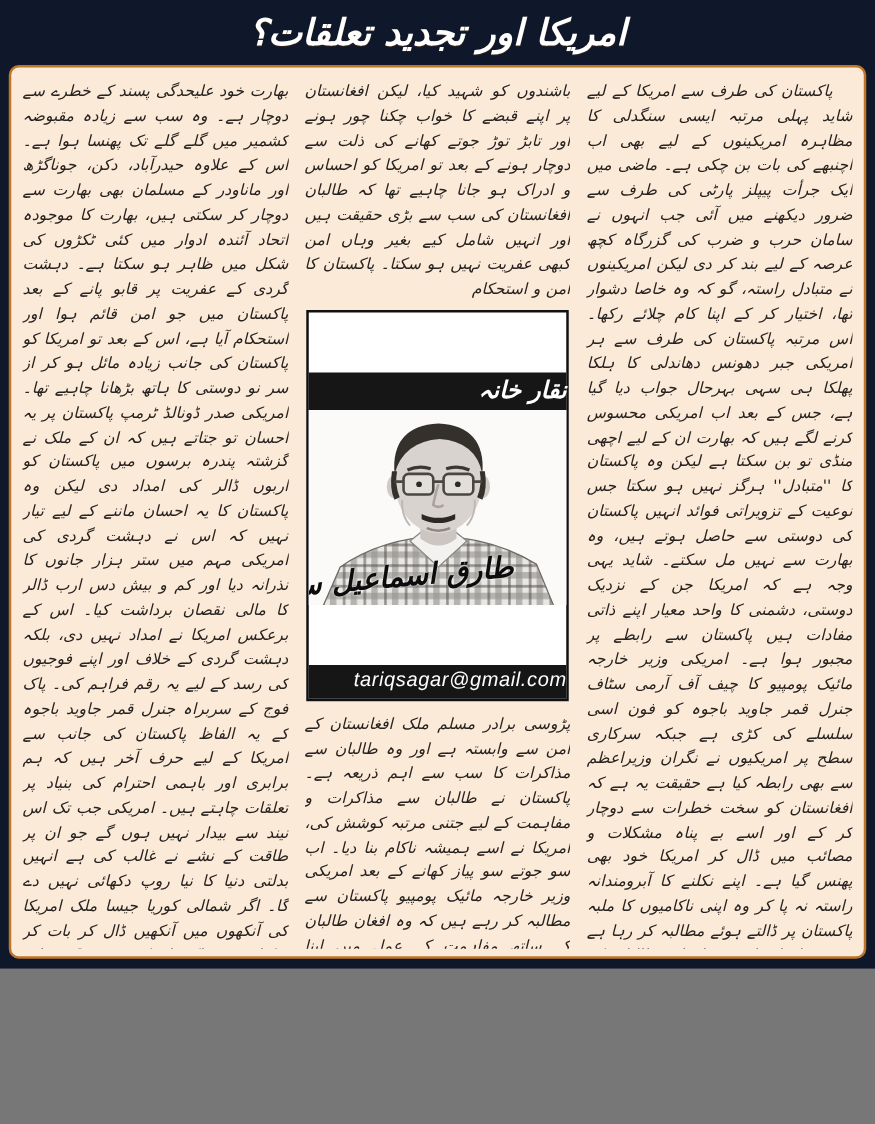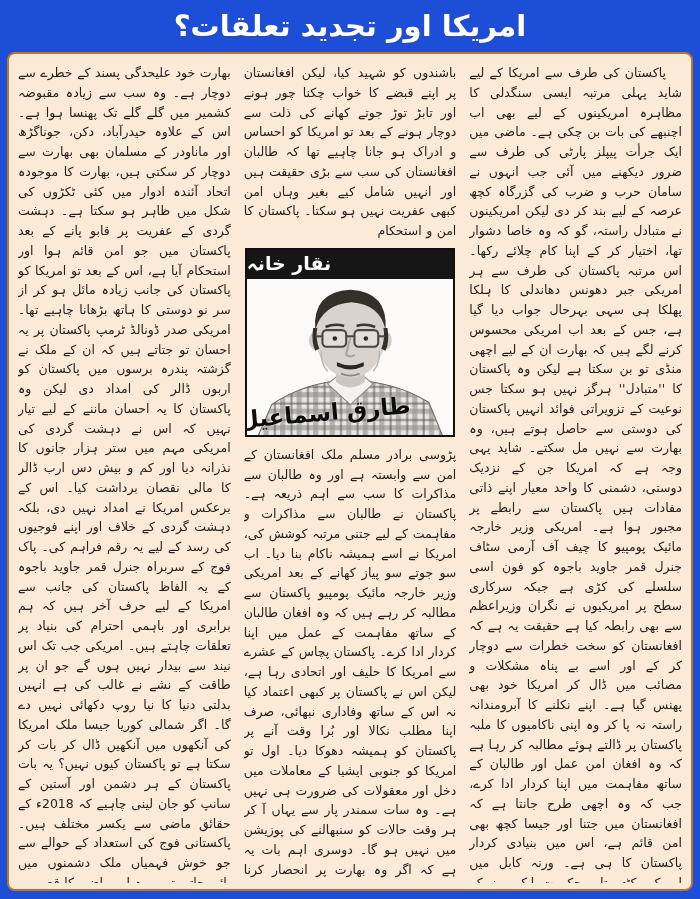--- a/index.html
+++ b/index.html
@@ -1,19 +1,20 @@
 <!DOCTYPE html>
 <html lang="ur"><head>
 <meta charset="utf-8">
 <style>
   html,body { margin:0; padding:0; background:#777; }
   .page {
-    position:relative; width:700px; height:899px; margin:0 auto;
-    background:#1d4ed8; box-sizing:border-box; overflow:hidden;
+    position:relative; width:700px; height:775px; margin:0 auto;
+    background:#0f172a; box-sizing:border-box; overflow:hidden;
     font-family:"DejaVu Sans", sans-serif;
+    font-style:italic;
   }
   
   .title-band {
     height:52px; display:flex; align-items:center; justify-content:center;
   }
   .title-band .title-text {
     color:#FFFFFF; font-size:29px; font-weight:bold; letter-spacing:-1px;
     direction:rtl; text-shadow:0 1px 1px rgba(120,70,10,.35);
   }
   
@@ -32,21 +33,21 @@
     margin:0; direction:rtl; text-align:justify;
     font-size:12.5px; line-height:1.58; color:#262220;
     word-spacing:0.5px;
   }
   .para.indent { text-indent:16px; }
   
   .byline-block {
     margin:7px 1px 8px 1px; border:2px solid #101010; background:#FFFFFF;
   }
   .band {
-    background:#161616; color:#FFFFFF; text-align:left;
+    background:#161616; color:#FFFFFF; text-align:right;margin-top:48px;
   }
   .band.label {
     font-size:19px; font-weight:bold; padding:2px 0 5px; direction:rtl;
     letter-spacing:1px;
   }
   .band.email {
     font-family:"Liberation Sans", sans-serif; font-size:16px;
     padding:4px 0 5px; direction:ltr; letter-spacing:0.5px;
   }
   .photo { position:relative; height:156px; background:#FFFFFF; overflow:hidden; }
@@ -129,20 +130,21 @@
                 <path d="M87,83 Q100,89 113,83 L113,87 Q100,93 87,87 Z" fill="#2C2825"></path>
 
                 <path d="M91,94 q9,4 18,0" stroke="#8F8781" stroke-width="1.8" fill="none"></path>
 
                 <path d="M72,72 q-1,12 6,20" stroke="#BEB8B2" stroke-width="1.5" fill="none"></path>
                 <path d="M128,72 q1,12 -6,20" stroke="#BEB8B2" stroke-width="1.5" fill="none"></path>
               </svg>
               <div class="author-name">طارق اسماعیل ساگر</div>
             </div>
 
+            <div class="band email">tariqsagar@gmail.com</div>
           </div>
 
           <p class="para">پڑوسی برادر مسلم ملک افغانستان کے امن سے وابستہ ہے اور وہ طالبان سے مذاکرات کا سب سے اہم ذریعہ ہے۔ پاکستان نے طالبان سے مذاکرات و مفاہمت کے لیے جتنی مرتبہ کوشش کی، امریکا نے اسے ہمیشہ ناکام بنا دیا۔ اب سو جوتے سو پیاز کھانے کے بعد امریکی وزیر خارجہ مائیک پومپیو پاکستان سے مطالبہ کر رہے ہیں کہ وہ افغان طالبان کے ساتھ مفاہمت کے عمل میں اپنا کردار ادا کرے۔ پاکستان پچاس کے عشرے سے امریکا کا حلیف اور اتحادی رہا ہے، لیکن اس نے پاکستان پر کبھی اعتماد کیا نہ اس کے ساتھ وفاداری نبھائی، صرف اپنا مطلب نکالا اور بُرا وقت آنے پر پاکستان کو ہمیشہ دھوکا دیا۔ اول تو امریکا کو جنوبی ایشیا کے معاملات میں دخل اور معقولات کی ضرورت ہی نہیں ہے۔ وہ سات سمندر پار سے یہاں آ کر ہر وقت حالات کو سنبھالنے کی پوزیشن میں نہیں ہو گا۔ دوسری اہم بات یہ ہے کہ اگر وہ بھارت پر انحصار کرنا چاہتا ہے تو اسے معلوم ہونا چاہیے کہ سوویت یونین (اب روس) کو دھوکا دینے والا</p>
         </div>
 
         <div class="col">
           <p class="para">بھارت خود علیحدگی پسند کے خطرے سے دوچار ہے۔ وہ سب سے زیادہ مقبوضہ کشمیر میں گلے گلے تک پھنسا ہوا ہے۔ اس کے علاوہ حیدرآباد، دکن، جوناگڑھ اور ماناودر کے مسلمان بھی بھارت سے دوچار کر سکتی ہیں، بھارت کا موجودہ اتحاد آئندہ ادوار میں کئی ٹکڑوں کی شکل میں ظاہر ہو سکتا ہے۔ دہشت گردی کے عفریت پر قابو پانے کے بعد پاکستان میں جو امن قائم ہوا اور استحکام آیا ہے، اس کے بعد تو امریکا کو پاکستان کی جانب زیادہ مائل ہو کر از سر نو دوستی کا ہاتھ بڑھانا چاہیے تھا۔ امریکی صدر ڈونالڈ ٹرمپ پاکستان پر یہ احسان تو جتاتے ہیں کہ ان کے ملک نے گزشتہ پندرہ برسوں میں پاکستان کو اربوں ڈالر کی امداد دی لیکن وہ پاکستان کا یہ احسان ماننے کے لیے تیار نہیں کہ اس نے دہشت گردی کی امریکی مہم میں ستر ہزار جانوں کا نذرانہ دیا اور کم و بیش دس ارب ڈالر کا مالی نقصان برداشت کیا۔ اس کے برعکس امریکا نے امداد نہیں دی، بلکہ دہشت گردی کے خلاف اور اپنے فوجیوں کی رسد کے لیے یہ رقم فراہم کی۔ پاک فوج کے سربراہ جنرل قمر جاوید باجوہ کے یہ الفاظ پاکستان کی جانب سے امریکا کے لیے حرف آخر ہیں کہ ہم برابری اور باہمی احترام کی بنیاد پر تعلقات چاہتے ہیں۔ امریکی جب تک اس نیند سے بیدار نہیں ہوں گے جو ان پر طاقت کے نشے نے غالب کی ہے انہیں بدلتی دنیا کا نیا روپ دکھائی نہیں دے گا۔ اگر شمالی کوریا جیسا ملک امریکا کی آنکھوں میں آنکھیں ڈال کر بات کر سکتا ہے تو پاکستان کیوں نہیں؟ یہ بات پاکستان کے ہر دشمن اور آستین کے سانپ کو جان لینی چاہیے کہ 2018ء کے حقائق ماضی سے یکسر مختلف ہیں۔ پاکستانی فوج کی استعداد کے حوالے سے جو خوش فہمیاں ملک دشمنوں میں پائی جاتی تھیں وہ اب ماضی کا قصہ بن چکی ہیں۔ پاکستان صرف بھارت نہیں بلکہ دیگر پاکستان دشمن قوتوں کو منہ توڑ جواب دینے کی قوت رکھتا ہے۔</p>
         </div>
 
       </div>

